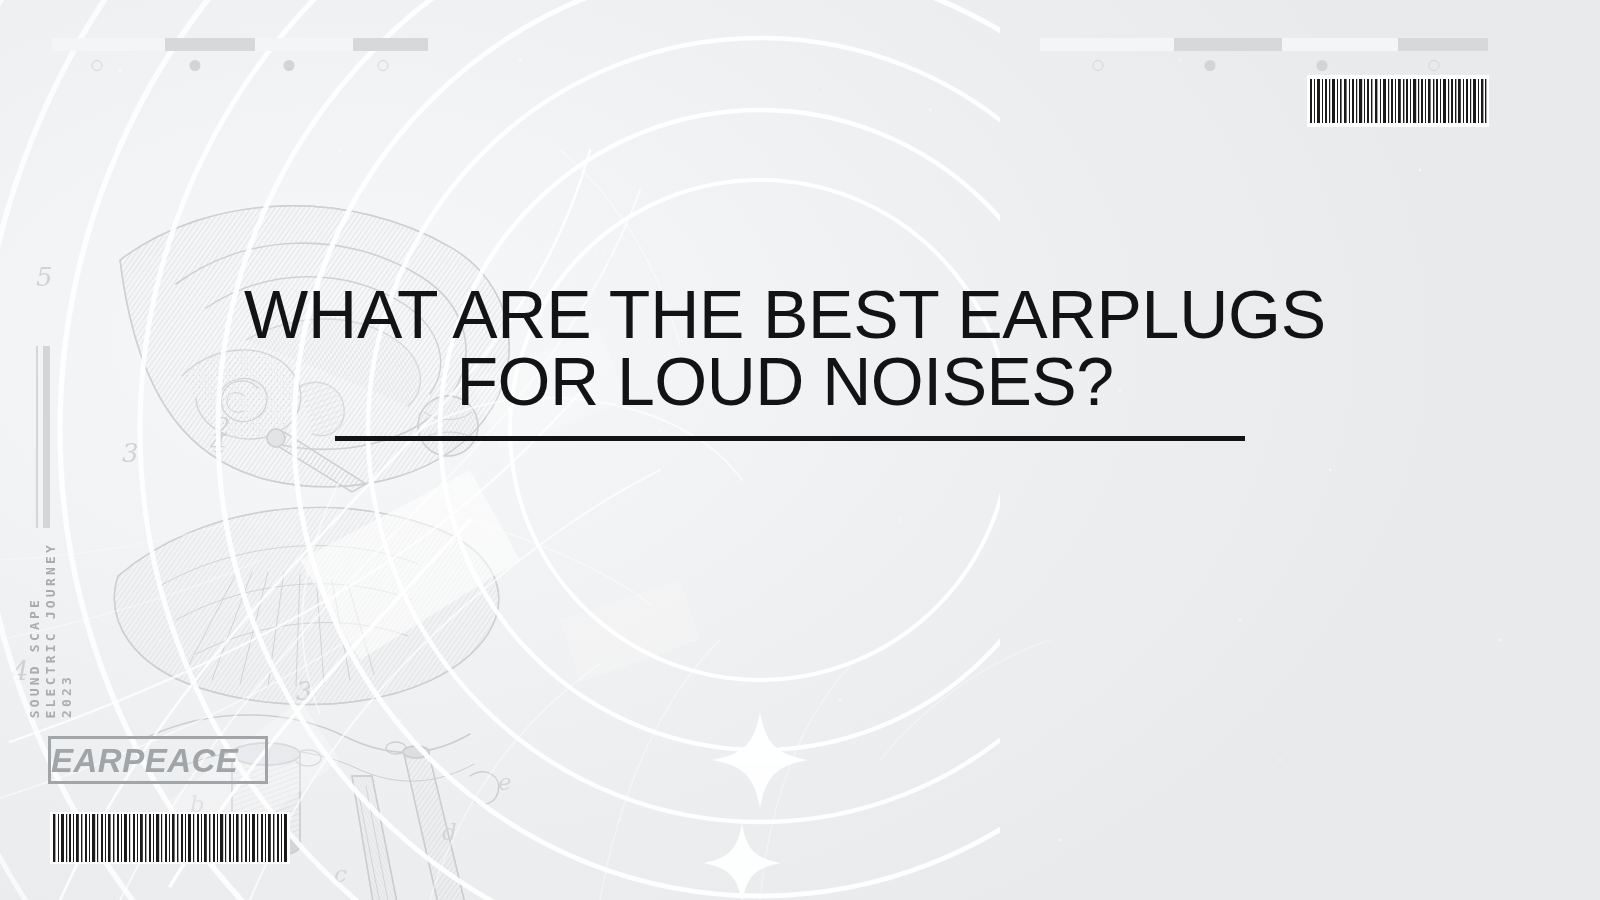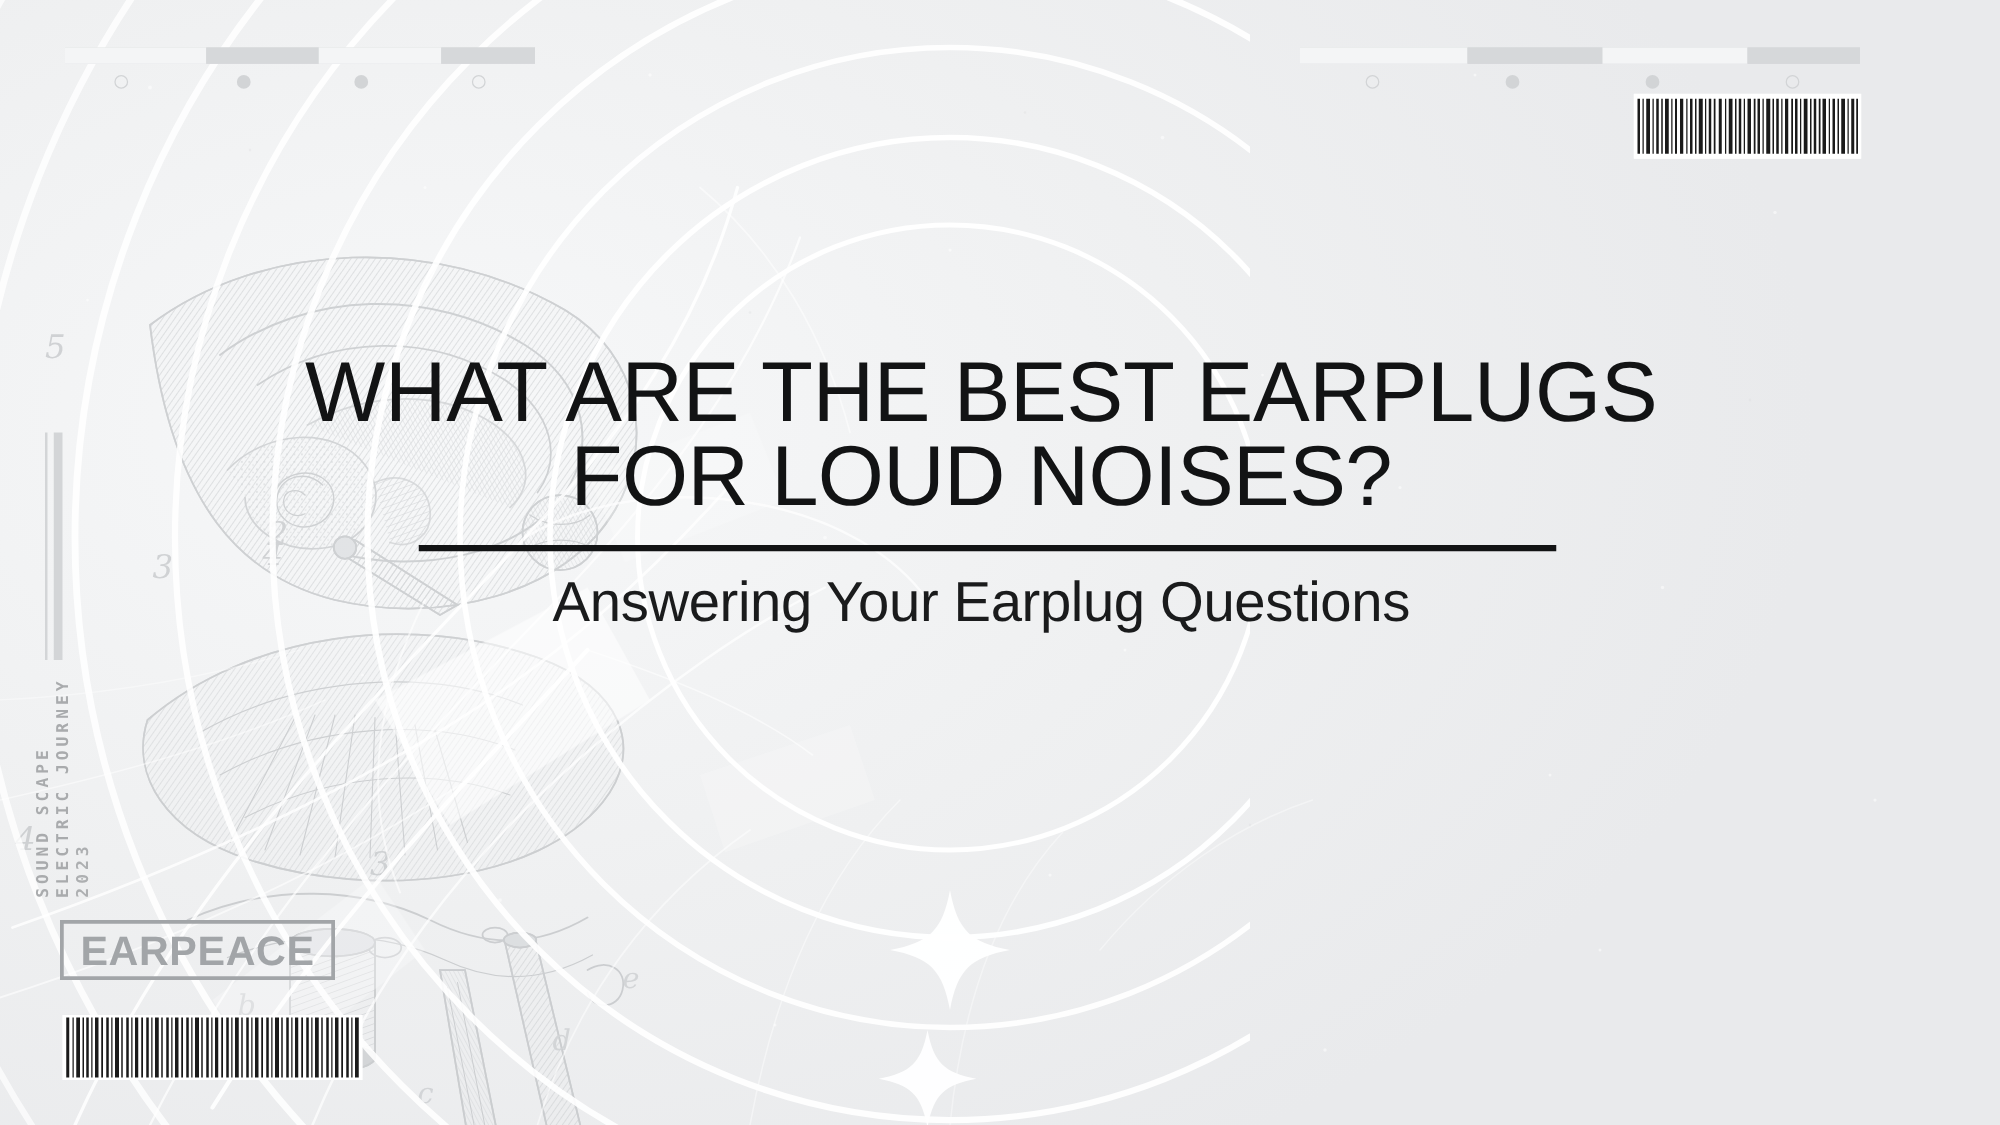--- a/index.html
+++ b/index.html
@@ -112,21 +112,22 @@
   .vtext.t-year { color:#adafb1; }
 
   
   #earpeace {
     position:absolute;
     left:48px; top:736px;
     width:220px; height:48px;
     border:3px solid #a2a5a8;
     display:flex;
     align-items:center;
-    justify-content:center;
+    justify-content:flex-start;
+    font-style:italic;
   }
   #earpeace .wordmark {
     font-family:"Liberation Sans", sans-serif;
     font-weight:700;
     font-size:33px;
     letter-spacing:0.5px;
     color:#a2a5a8;
     line-height:1;
     white-space:nowrap;
   }
@@ -550,15 +551,14 @@
 
   <div id="headline">
     <div class="title-block">
       <div class="title-line l1">WHAT ARE THE BEST EARPLUGS</div>
       <div class="title-line l2">FOR LOUD NOISES?</div>
     </div>
   </div>
 
   <div id="divider"></div>
 
-  <div id="subtitle">Answering Your Earplug Questions</div>
 
 </div>
 
 </body></html>

